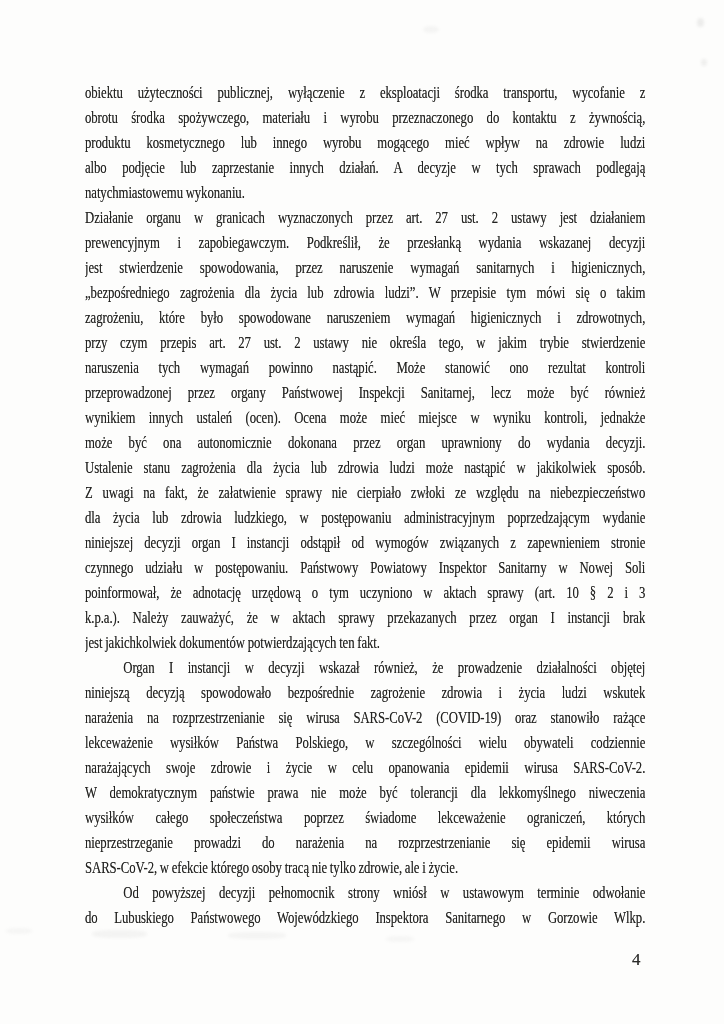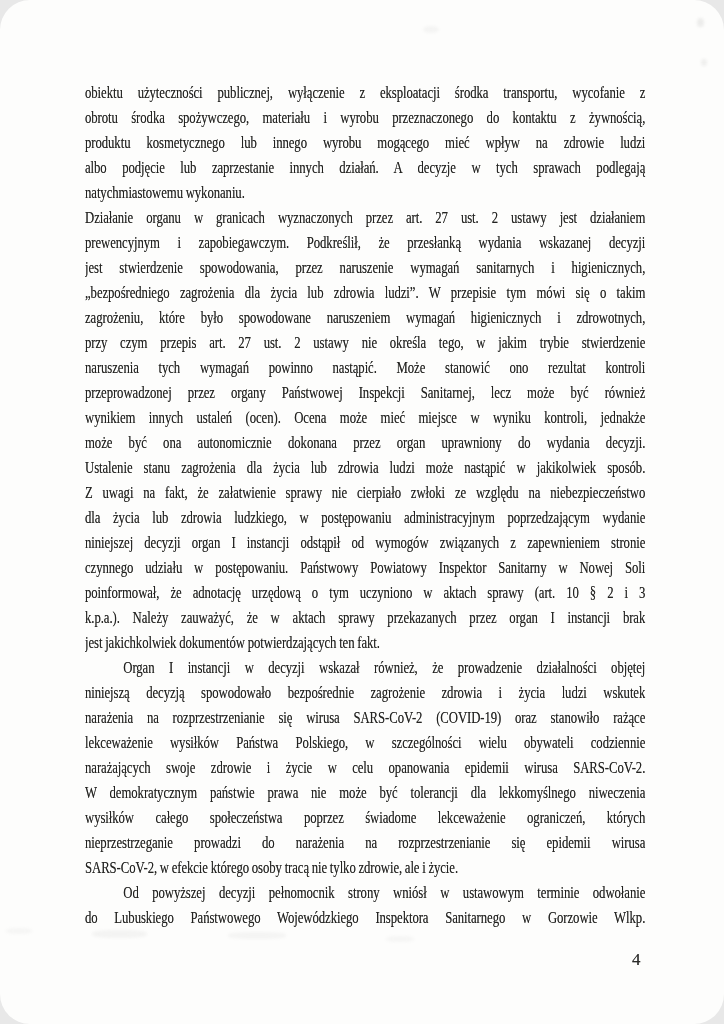--- a/index.html
+++ b/index.html
@@ -11,21 +11,20 @@
   .page {
     position: relative;
     width: 724px;
     height: 1024px;
     margin: 0;
     background: #fdfdfc;
     overflow: hidden;
     font-family: "Liberation Serif", "DejaVu Serif", serif;
     color: #232321;
     text-shadow: 0 0 0.5px rgba(60,60,58,0.55);
-    border-radius: 30px;
   }
   
   .text-block {
     position: absolute;
     left: 85px;
     top: 80px;
     width: 747px;
     transform: scaleX(0.75);
     transform-origin: 0 0;
     font-size: 17px;

